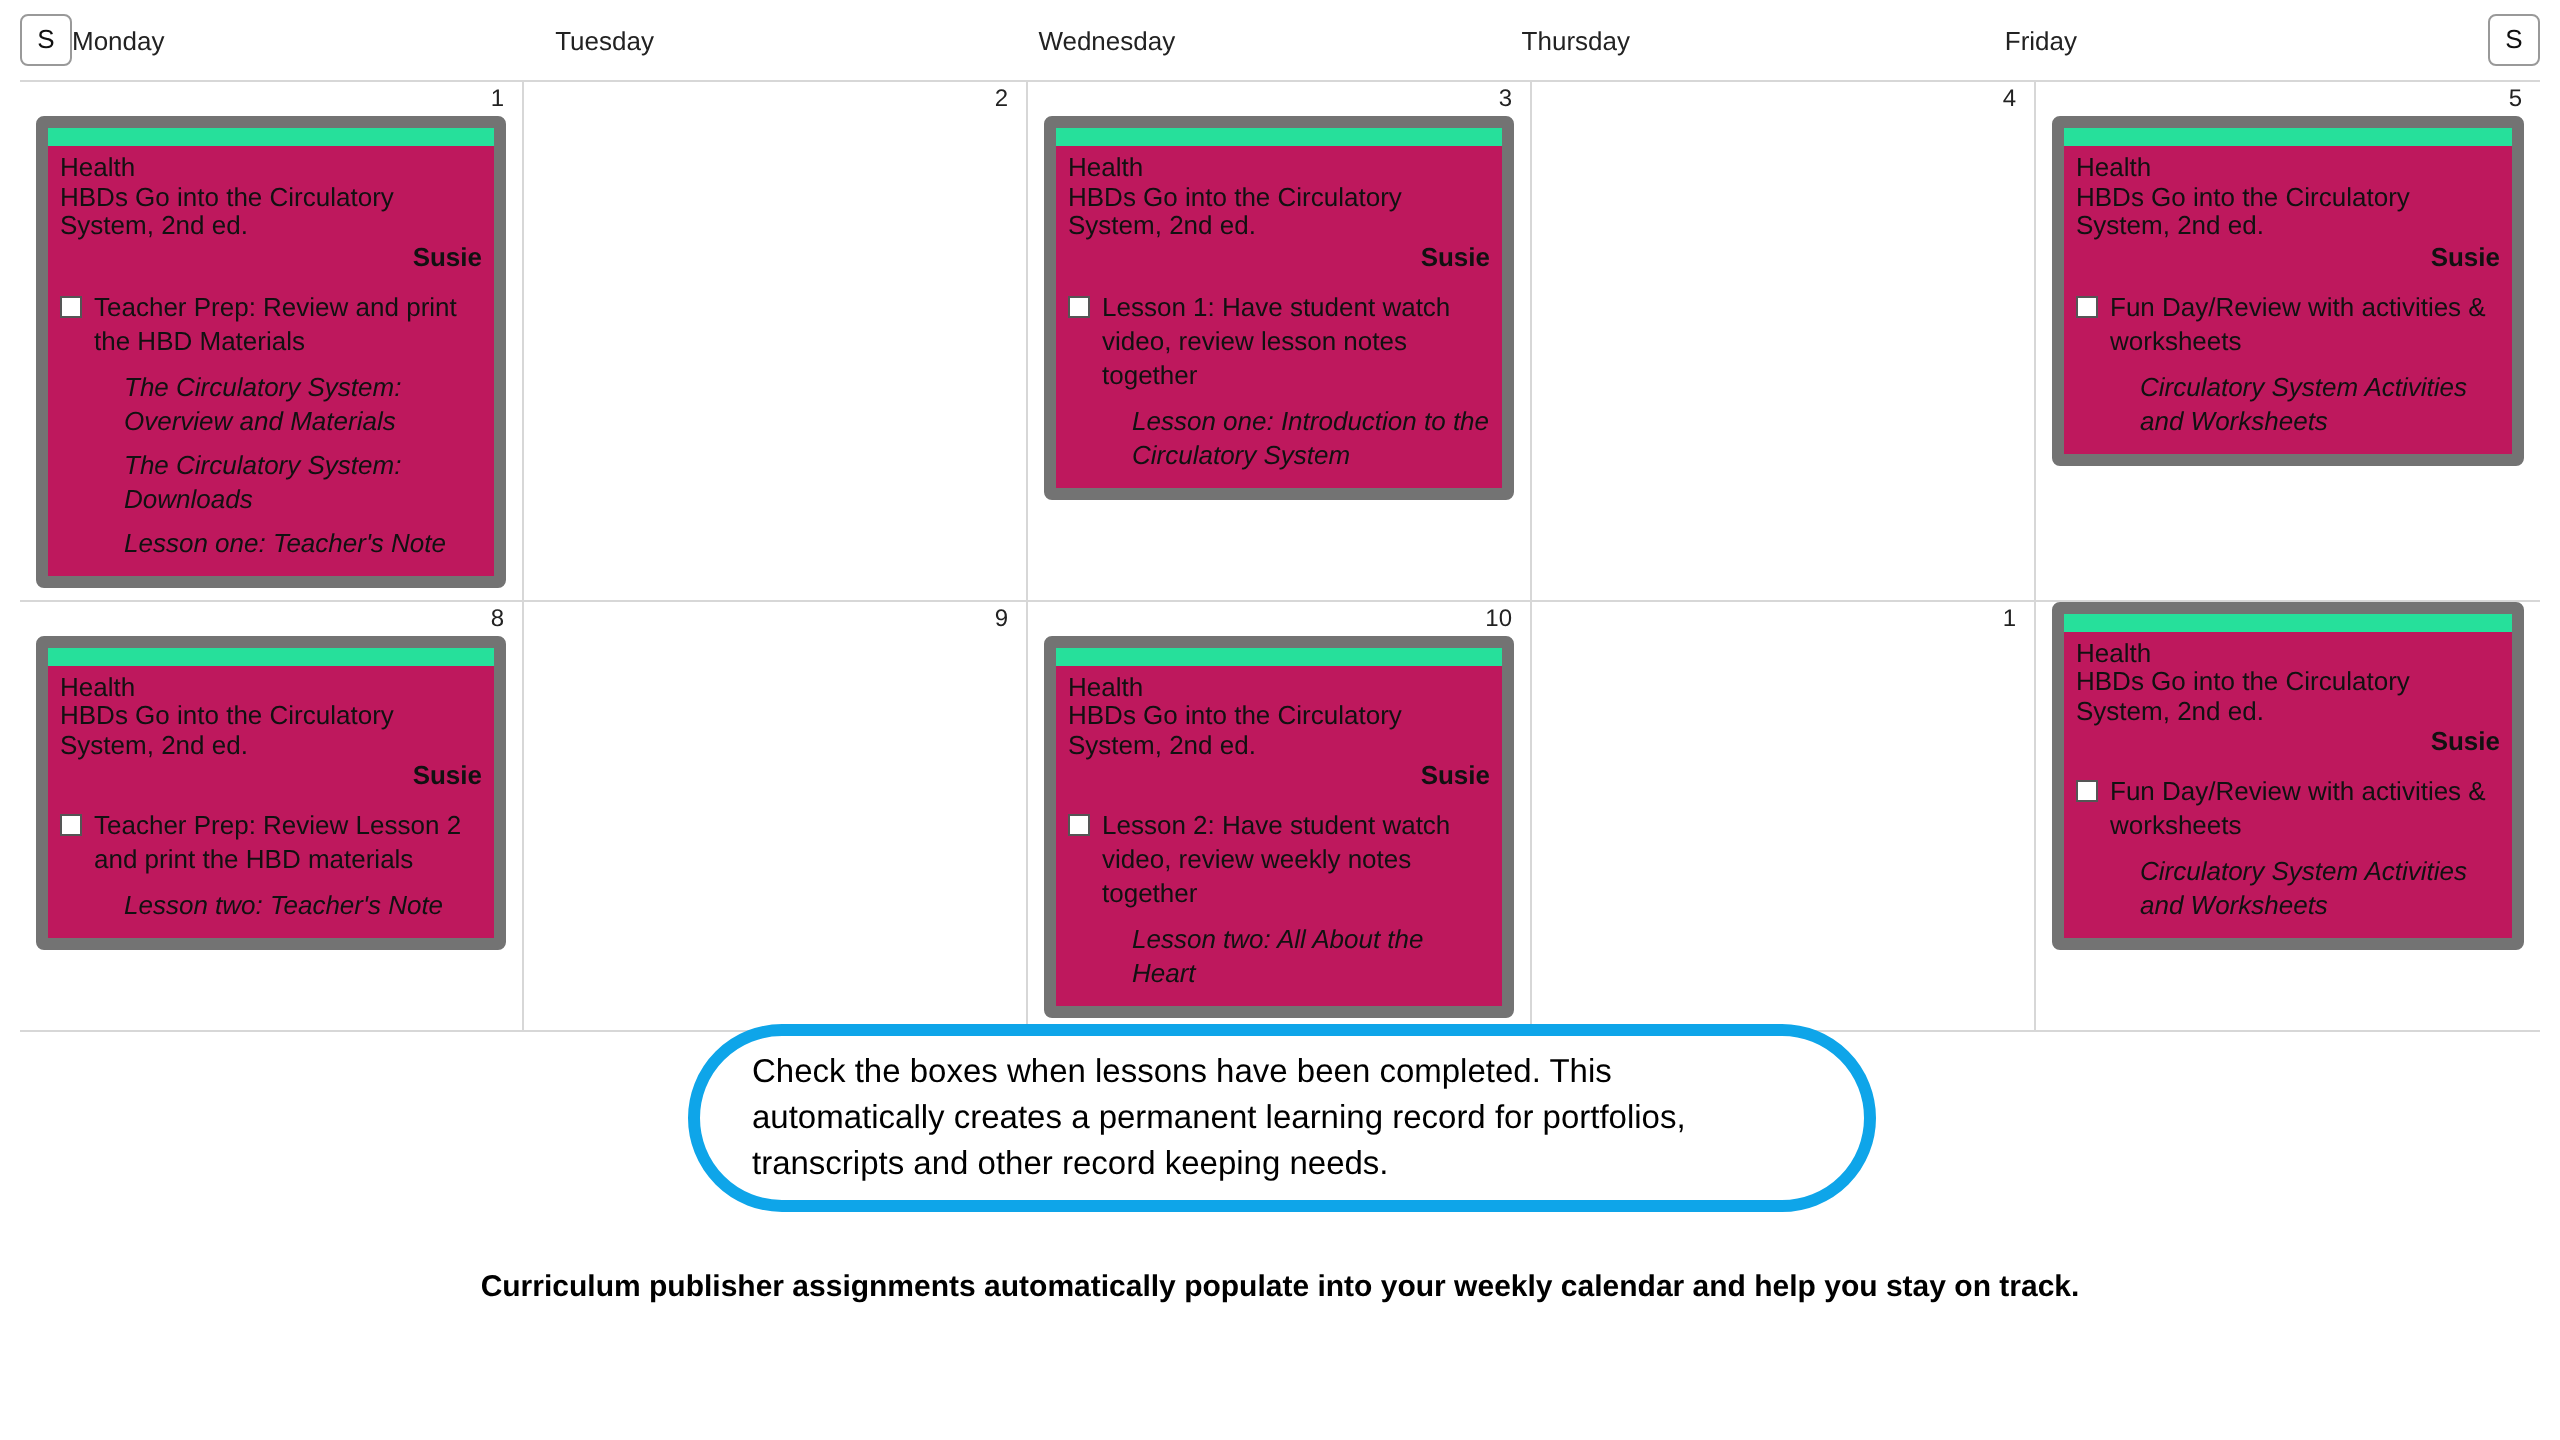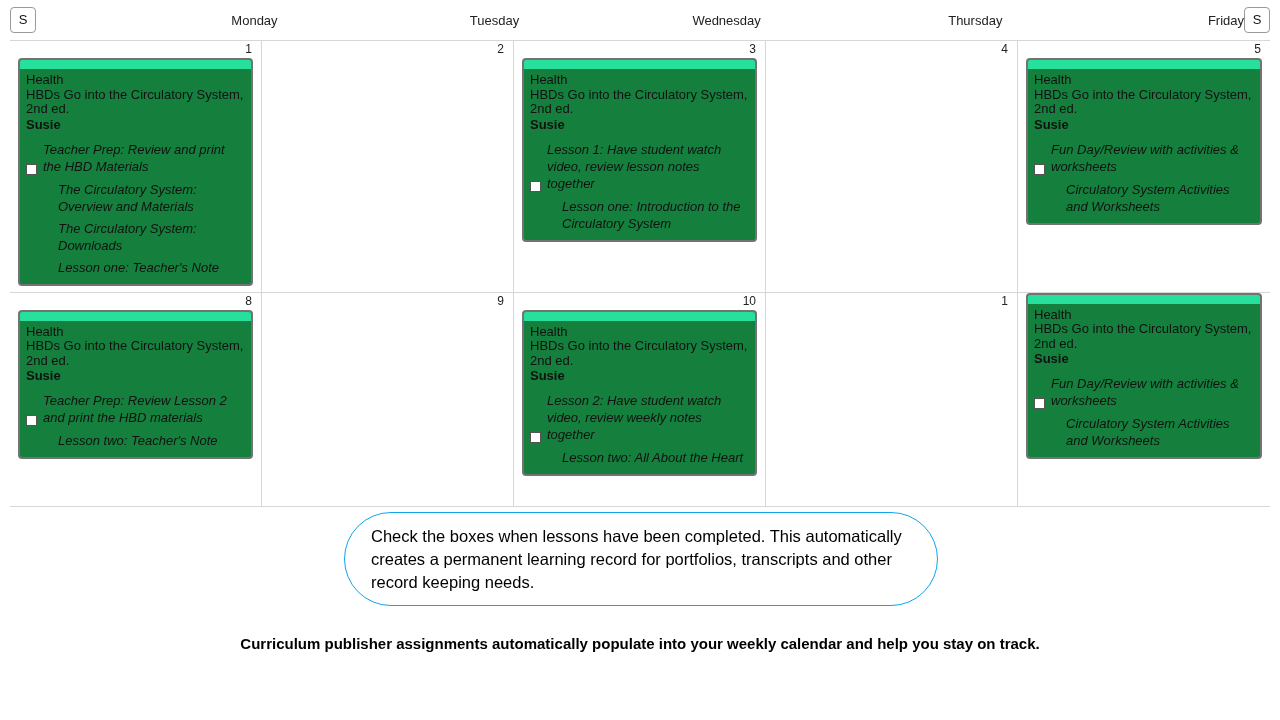--- a/index.html
+++ b/index.html
@@ -32,21 +32,21 @@
     flex: 0 0 26px;
   }
   .daynames {
     flex: 1 1 auto;
     display: grid;
     grid-template-columns: repeat(5, 1fr);
     height: 100%;
     align-items: center;
   }
   .dayname {
-    text-align: right;
+    text-align: left;
     font-size: 13px;
     color: #222;
   }
 
   
   .grid {
     position: relative;
     display: grid;
     grid-template-columns: repeat(5, 1fr);
     border-top: 1px solid #d7d7d7;
@@ -64,48 +64,48 @@
   .daynum {
     text-align: right;
     font-size: 12px;
     color: #222;
     padding: 1px 1px 4px 0;
     height: 17px;
   }
 
   
   .event {
-    border: 2px solid #737373;
+    border: 6px solid #737373;
     border-radius: 4px;
-    background: #15803d;
+    background: #be185d;
     overflow: hidden;
   }
   .event-bar {
     height: 9px;
     background: #26e09b;
   }
   .event-body { padding: 4px 6px 8px 6px; }
   .ev-line {
     font-size: 13px;
     line-height: 14.5px;
     color: #111;
   }
   .ev-teacher {
     font-size: 13px;
     line-height: 16px;
     font-weight: bold;
     color: #111;
     margin-bottom: 8px;
+    text-align: right;
   }
   .task {
     display: flex;
-    align-items: flex-end;
+    align-items: flex-start;
     gap: 6px;
     margin-bottom: 6px;
-    font-style: italic;
   }
   .checkbox {
     flex: 0 0 11px;
     width: 11px; height: 11px;
     border: 1px solid #555;
     background: #fff;
     margin-top: 3px;
   }
   .task-label {
     font-size: 13px;
@@ -121,21 +121,21 @@
     font-style: italic;
   }
 
   
   .callout {
     position: absolute;
     left: 344px;
     top: 512px;
     width: 594px;
     height: 94px;
-    border: 1px solid #0ea5e9;
+    border: 6px solid #0ea5e9;
     border-radius: 48px;
     background: #fff;
     display: flex;
     align-items: center;
     padding: 0 26px;
   }
   .callout-text {
     font-size: 16.5px;
     line-height: 23px;
     color: #000;

